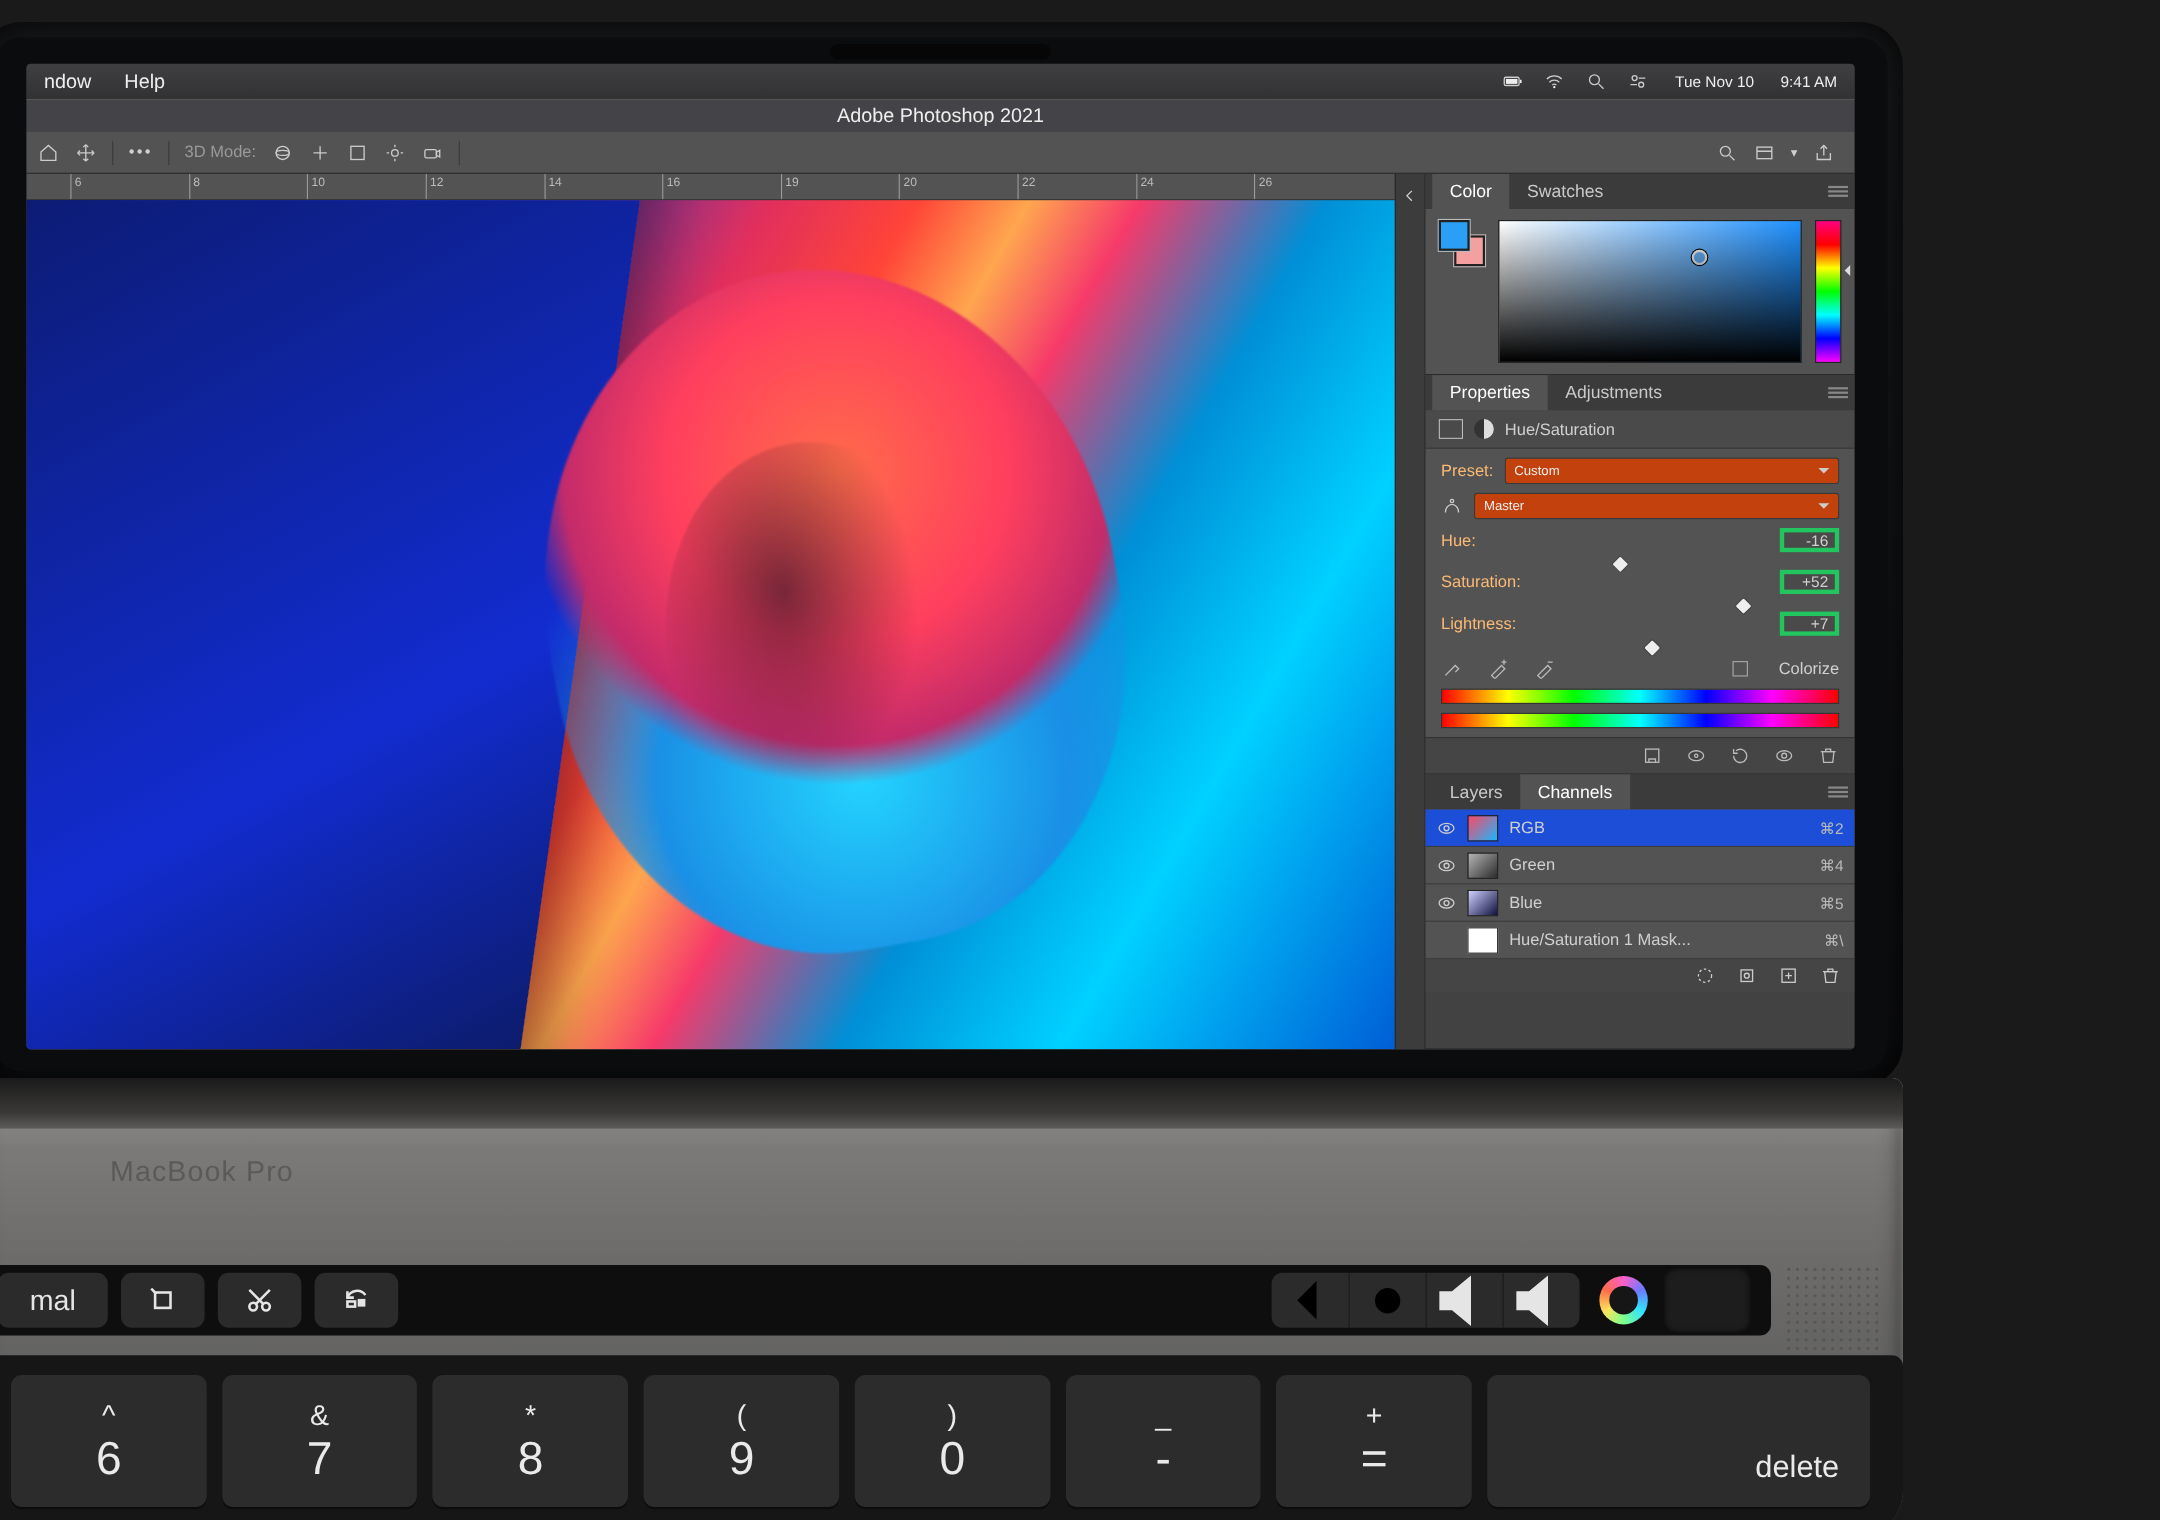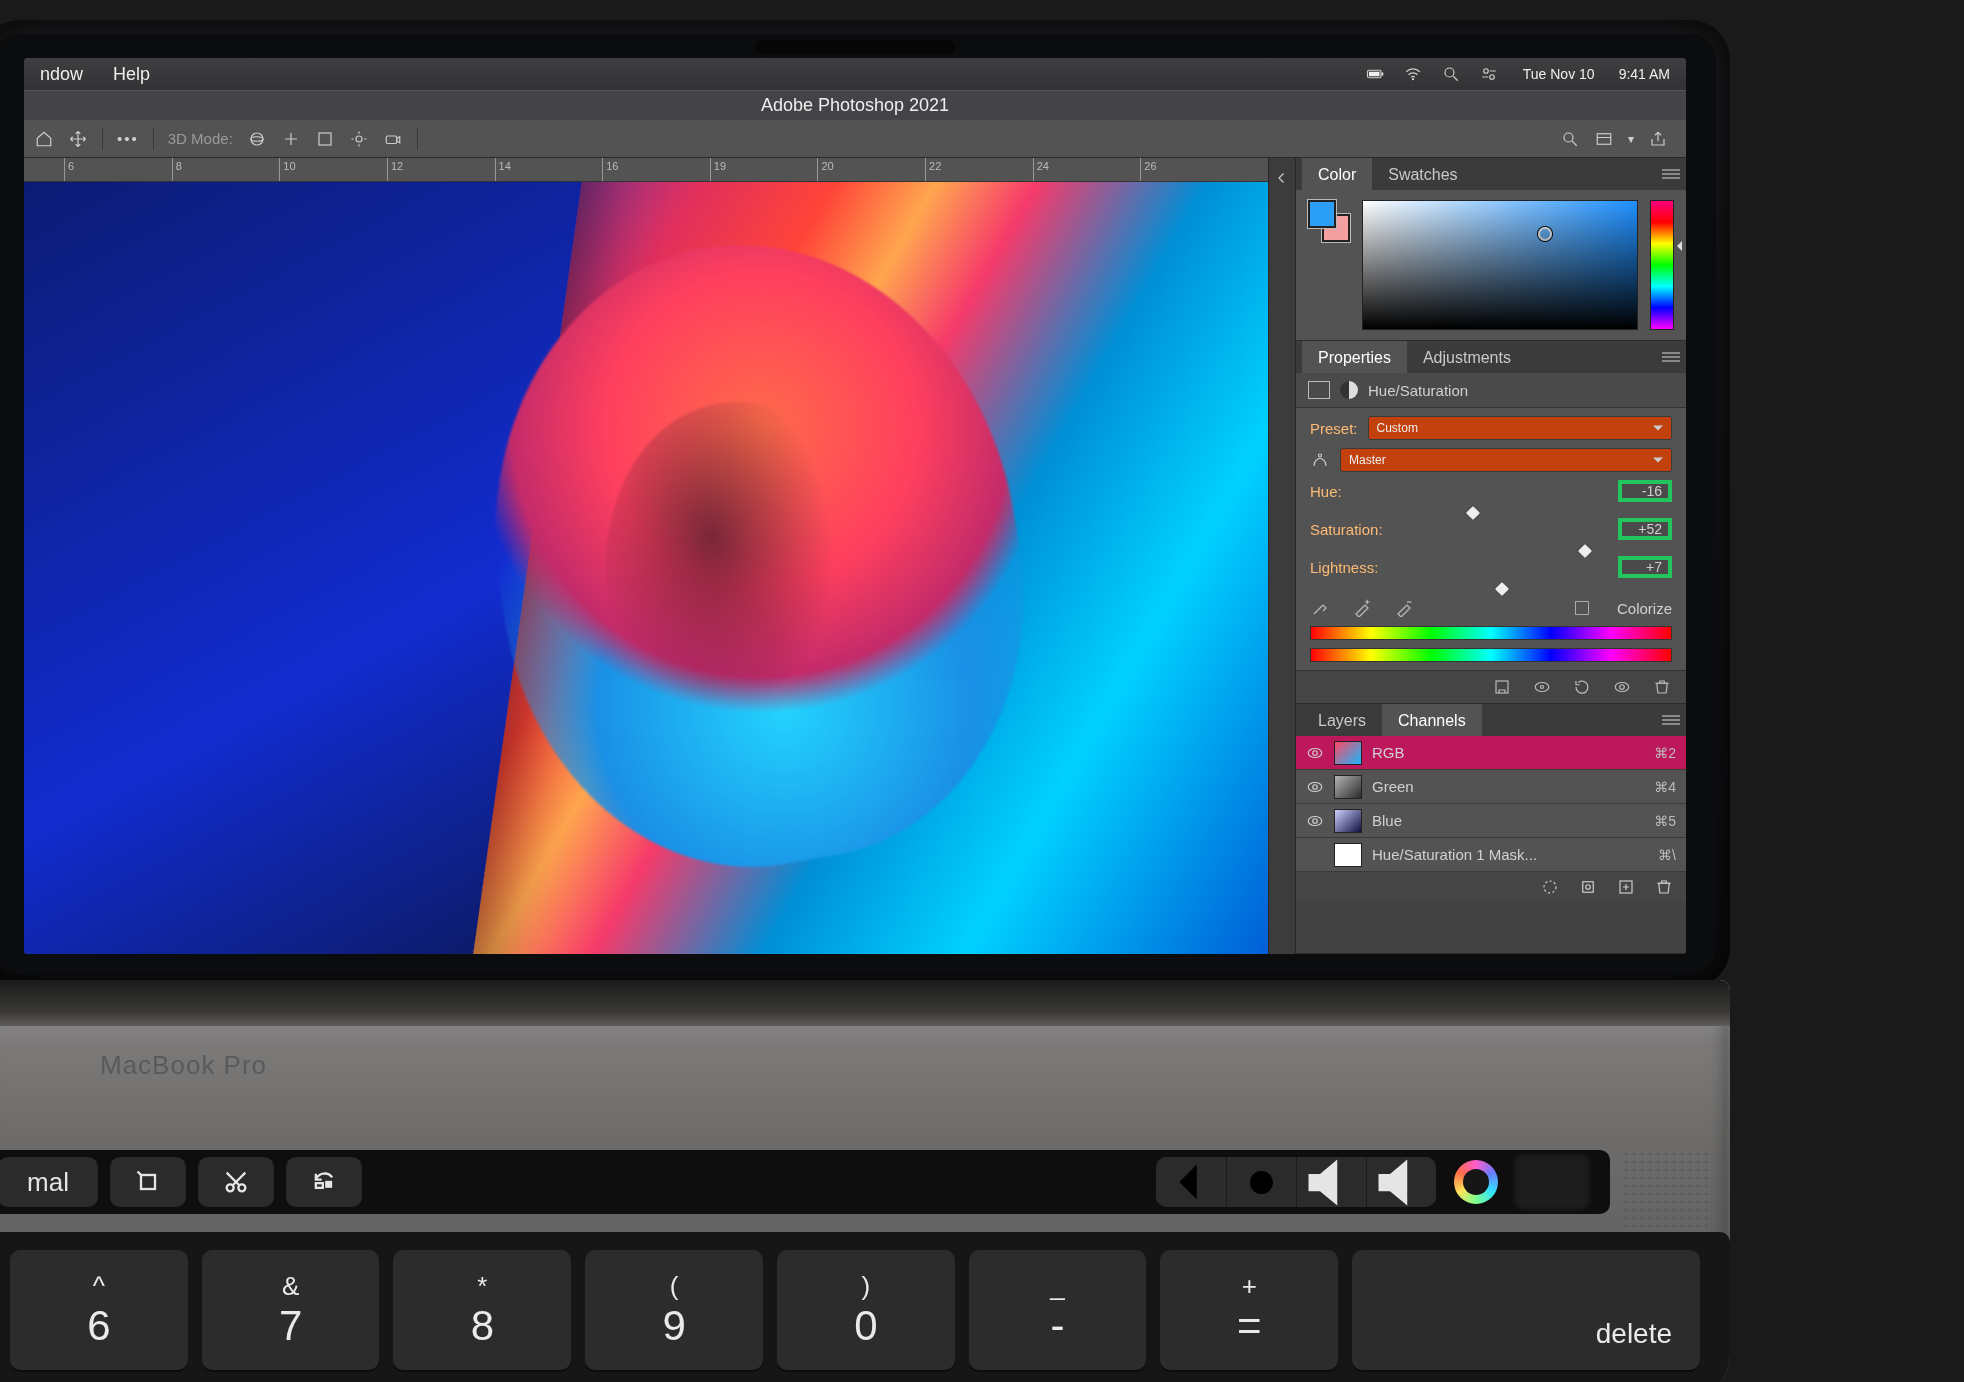--- a/index.html
+++ b/index.html
@@ -206,21 +206,21 @@
   .eyedrops .ico svg{stroke:#bbb;}
   .checkbox{width:14px;height:14px;border:1px solid #aaa;margin-right:6px;}
   .spectrum-bar{height:14px;background:linear-gradient(to right,#ff0000,#ffff00,#00ff00,#00ffff,#0000ff,#ff00ff,#ff0000);border:1px solid #333;}
 
   .prop-footer{display:flex;justify-content:flex-end;gap:20px;padding:6px 14px;background:#454545;border-top:1px solid #333;}
   .prop-footer .ico svg{stroke:#bbb;}
 
   
   .chan-body{background:var(--panel-bg);display:flex;flex-direction:column;}
   .chan-row{display:flex;align-items:center;height:34px;padding:0 10px;border-bottom:1px solid #3b3b3b;}
-  .chan-row.sel{background:#be185d;}
+  .chan-row.sel{background:#1d4ed8;}
   .eye{width:18px;height:18px;margin-right:10px;}
   .eye svg{width:18px;height:18px;fill:none;stroke:#ccc;stroke-width:1.6;}
   .chan-thumb{width:28px;height:24px;border:1px solid #222;margin-right:10px;}
   .chan-row .spacer{flex:1;}
   .shortcut{color:#bbb;font-size:14px;}
   .chan-footer{height:30px;display:flex;align-items:center;justify-content:flex-end;gap:18px;padding-right:12px;background:#454545;}
 
   
   .deck{
     margin-top:-8px;

